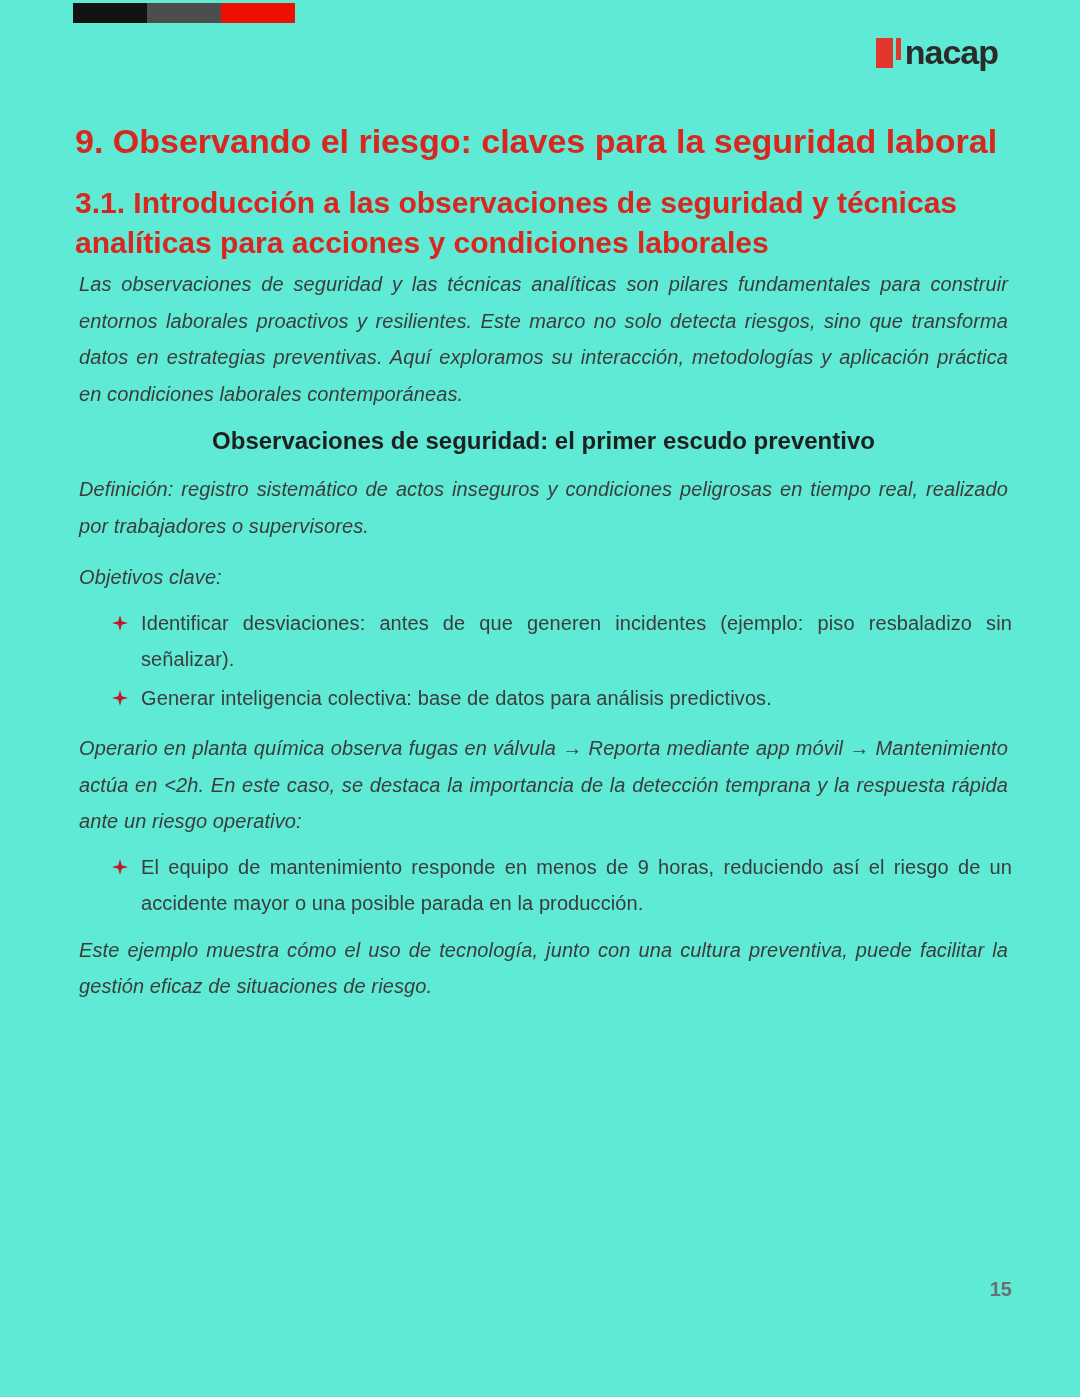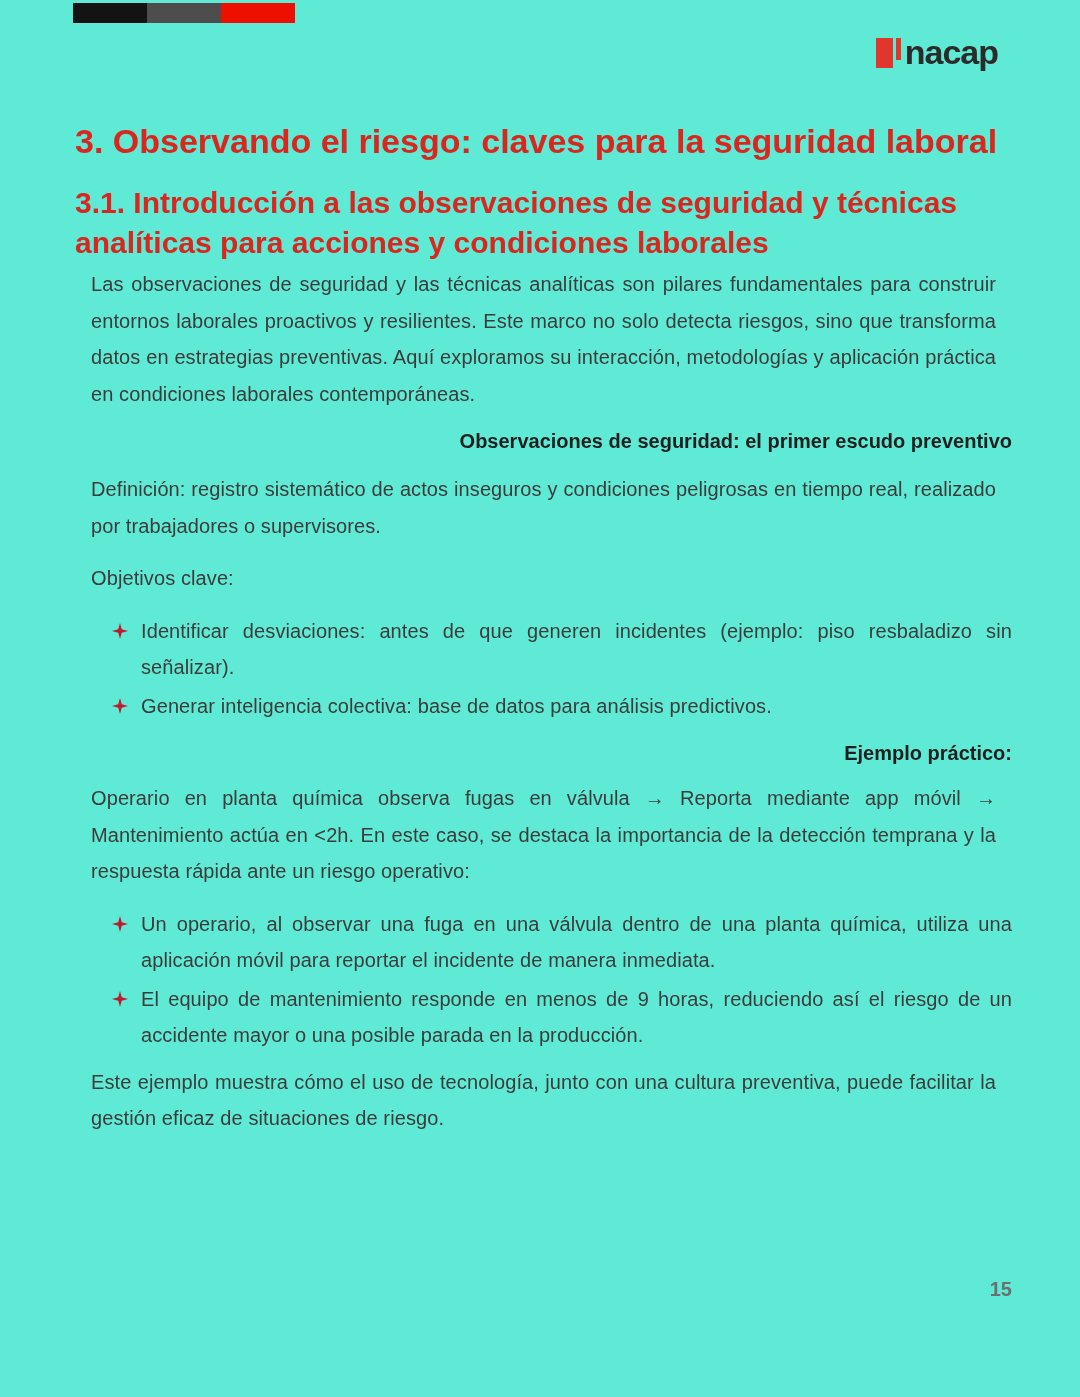--- a/index.html
+++ b/index.html
@@ -46,25 +46,25 @@
     text-align:justify;
   }
   h1.doc-h1{
     margin:0;font-size:34px;line-height:47px;font-weight:700;
     color:var(--heading-red);text-align:left;letter-spacing:0;
   }
   h2.doc-h2{
     margin:18px 0 0;font-size:30px;line-height:40px;font-weight:700;
     color:var(--heading-red);text-align:left;max-width:890px;letter-spacing:0;
   }
-  p{margin:16px;}
+  p{margin:4px;font-style:italic;}
   .intro{margin-top:3px;}
   h3.doc-h3{
-    margin:16px 0 0;font-size:20px;line-height:26px;font-weight:700;
-    color:var(--section-title);text-align:right;letter-spacing:0;
+    margin:16px 0 0;font-size:24px;line-height:26px;font-weight:700;
+    color:var(--section-title);text-align:center;letter-spacing:0;
   }
   .definition{margin-top:17px;}
   .objectives-label{margin-top:15px;}
   ul.star-list{list-style:none;margin:9px 0 0;padding:0 0 0 37px;}
   ul.star-list li{
     position:relative;padding-left:29px;margin:2px 0;text-align:justify;
   }
   ul.star-list .star-ico{position:absolute;left:0;top:10px;width:16px;height:16px;}
   .example-body{margin-top:14px;}
   .example-list{margin-top:11px;}
@@ -88,21 +88,21 @@
   <div class="logo">
     <span class="logo-mark">
       <span class="block"></span>
       <span class="strip"></span>
     </span>
     <span class="logo-text">nacap</span>
   </div>
 
   <div class="content">
 
-    <h1 class="doc-h1">3. Observando el riesgo: claves para la seguridad laboral</h1>
+    <h1 class="doc-h1">9. Observando el riesgo: claves para la seguridad laboral</h1>
 
     <h2 class="doc-h2">3.1. Introducción a las observaciones de seguridad y técnicas analíticas para acciones y condiciones laborales</h2>
 
     <p class="intro">Las observaciones de seguridad y las técnicas analíticas son pilares fundamentales para construir entornos laborales proactivos y resilientes. Este marco no solo detecta riesgos, sino que transforma datos en estrategias preventivas. Aquí exploramos su interacción, metodologías y aplicación práctica en condiciones laborales contemporáneas.</p>
 
     <h3 class="doc-h3">Observaciones de seguridad: el primer escudo preventivo</h3>
 
     <p class="definition">Definición: registro sistemático de actos inseguros y condiciones peligrosas en tiempo real, realizado por trabajadores o supervisores.</p>
 
     <p class="objectives-label">Objetivos clave:</p>
@@ -115,31 +115,24 @@
         <span>Identificar desviaciones: antes de que generen incidentes (ejemplo: piso resbaladizo sin señalizar).</span>
       </li>
       <li>
         <svg class="star-ico" viewBox="0 0 24 24">
             <polygon points="12,0 14.6,9.4 24,12 14.6,14.6 12,24 9.4,14.6 0,12 9.4,9.4" fill="#c0182c"></polygon>
           </svg>
         <span>Generar inteligencia colectiva: base de datos para análisis predictivos.</span>
       </li>
     </ul>
 
-    <h3 class="doc-h3">Ejemplo práctico:</h3>
 
     <p class="example-body">Operario en planta química observa fugas en válvula → Reporta mediante app móvil → Mantenimiento actúa en &lt;2h. En este caso, se destaca la importancia de la detección temprana y la respuesta rápida ante un riesgo operativo:</p>
 
     <ul class="star-list example-list">
-      <li>
-        <svg class="star-ico" viewBox="0 0 24 24">
-            <polygon points="12,0 14.6,9.4 24,12 14.6,14.6 12,24 9.4,14.6 0,12 9.4,9.4" fill="#c0182c"></polygon>
-          </svg>
-        <span>Un operario, al observar una fuga en una válvula dentro de una planta química, utiliza una aplicación móvil para reportar el incidente de manera inmediata.</span>
-      </li>
       <li>
         <svg class="star-ico" viewBox="0 0 24 24">
             <polygon points="12,0 14.6,9.4 24,12 14.6,14.6 12,24 9.4,14.6 0,12 9.4,9.4" fill="#c0182c"></polygon>
           </svg>
         <span>El equipo de mantenimiento responde en menos de 9 horas, reduciendo así el riesgo de un accidente mayor o una posible parada en la producción.</span>
       </li>
     </ul>
 
     <p class="closing">Este ejemplo muestra cómo el uso de tecnología, junto con una cultura preventiva, puede facilitar la gestión eficaz de situaciones de riesgo.</p>
 

